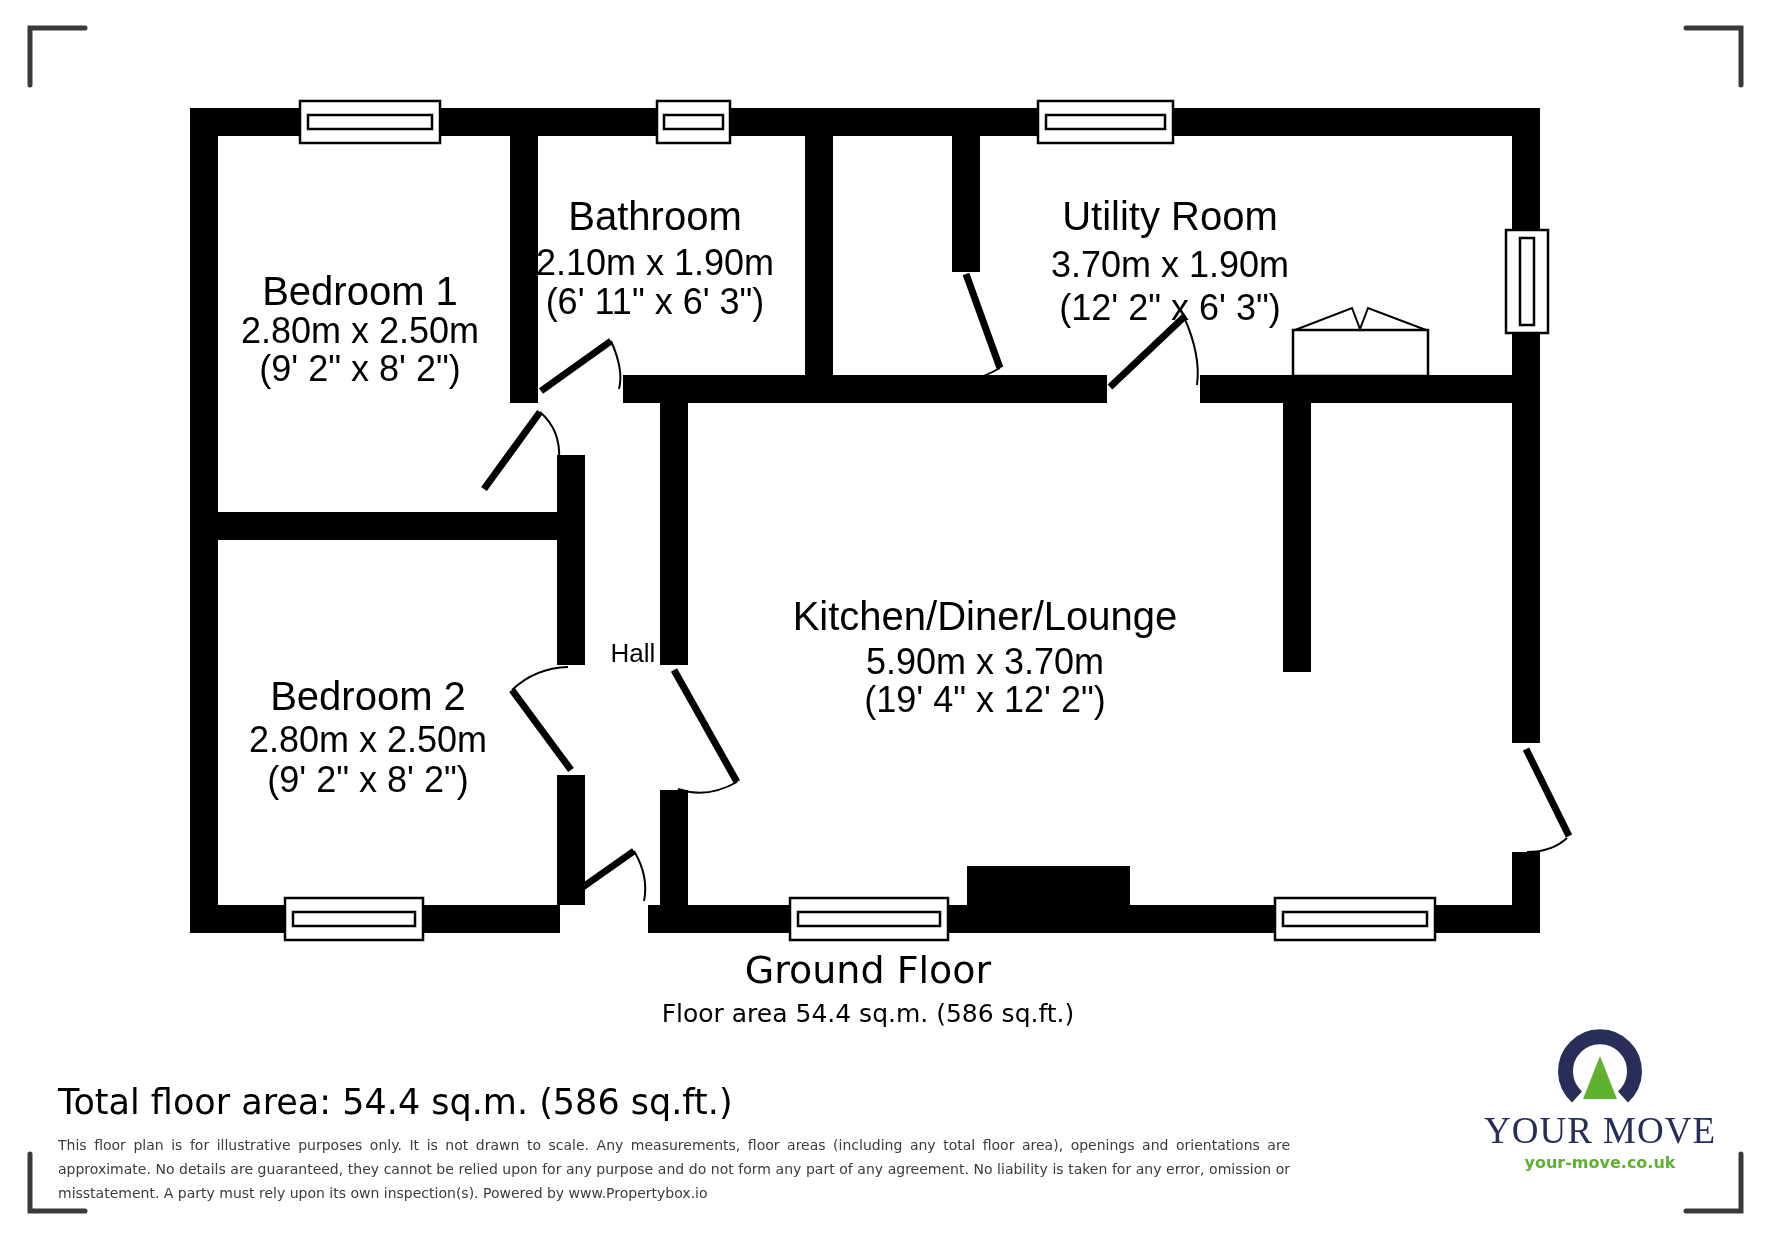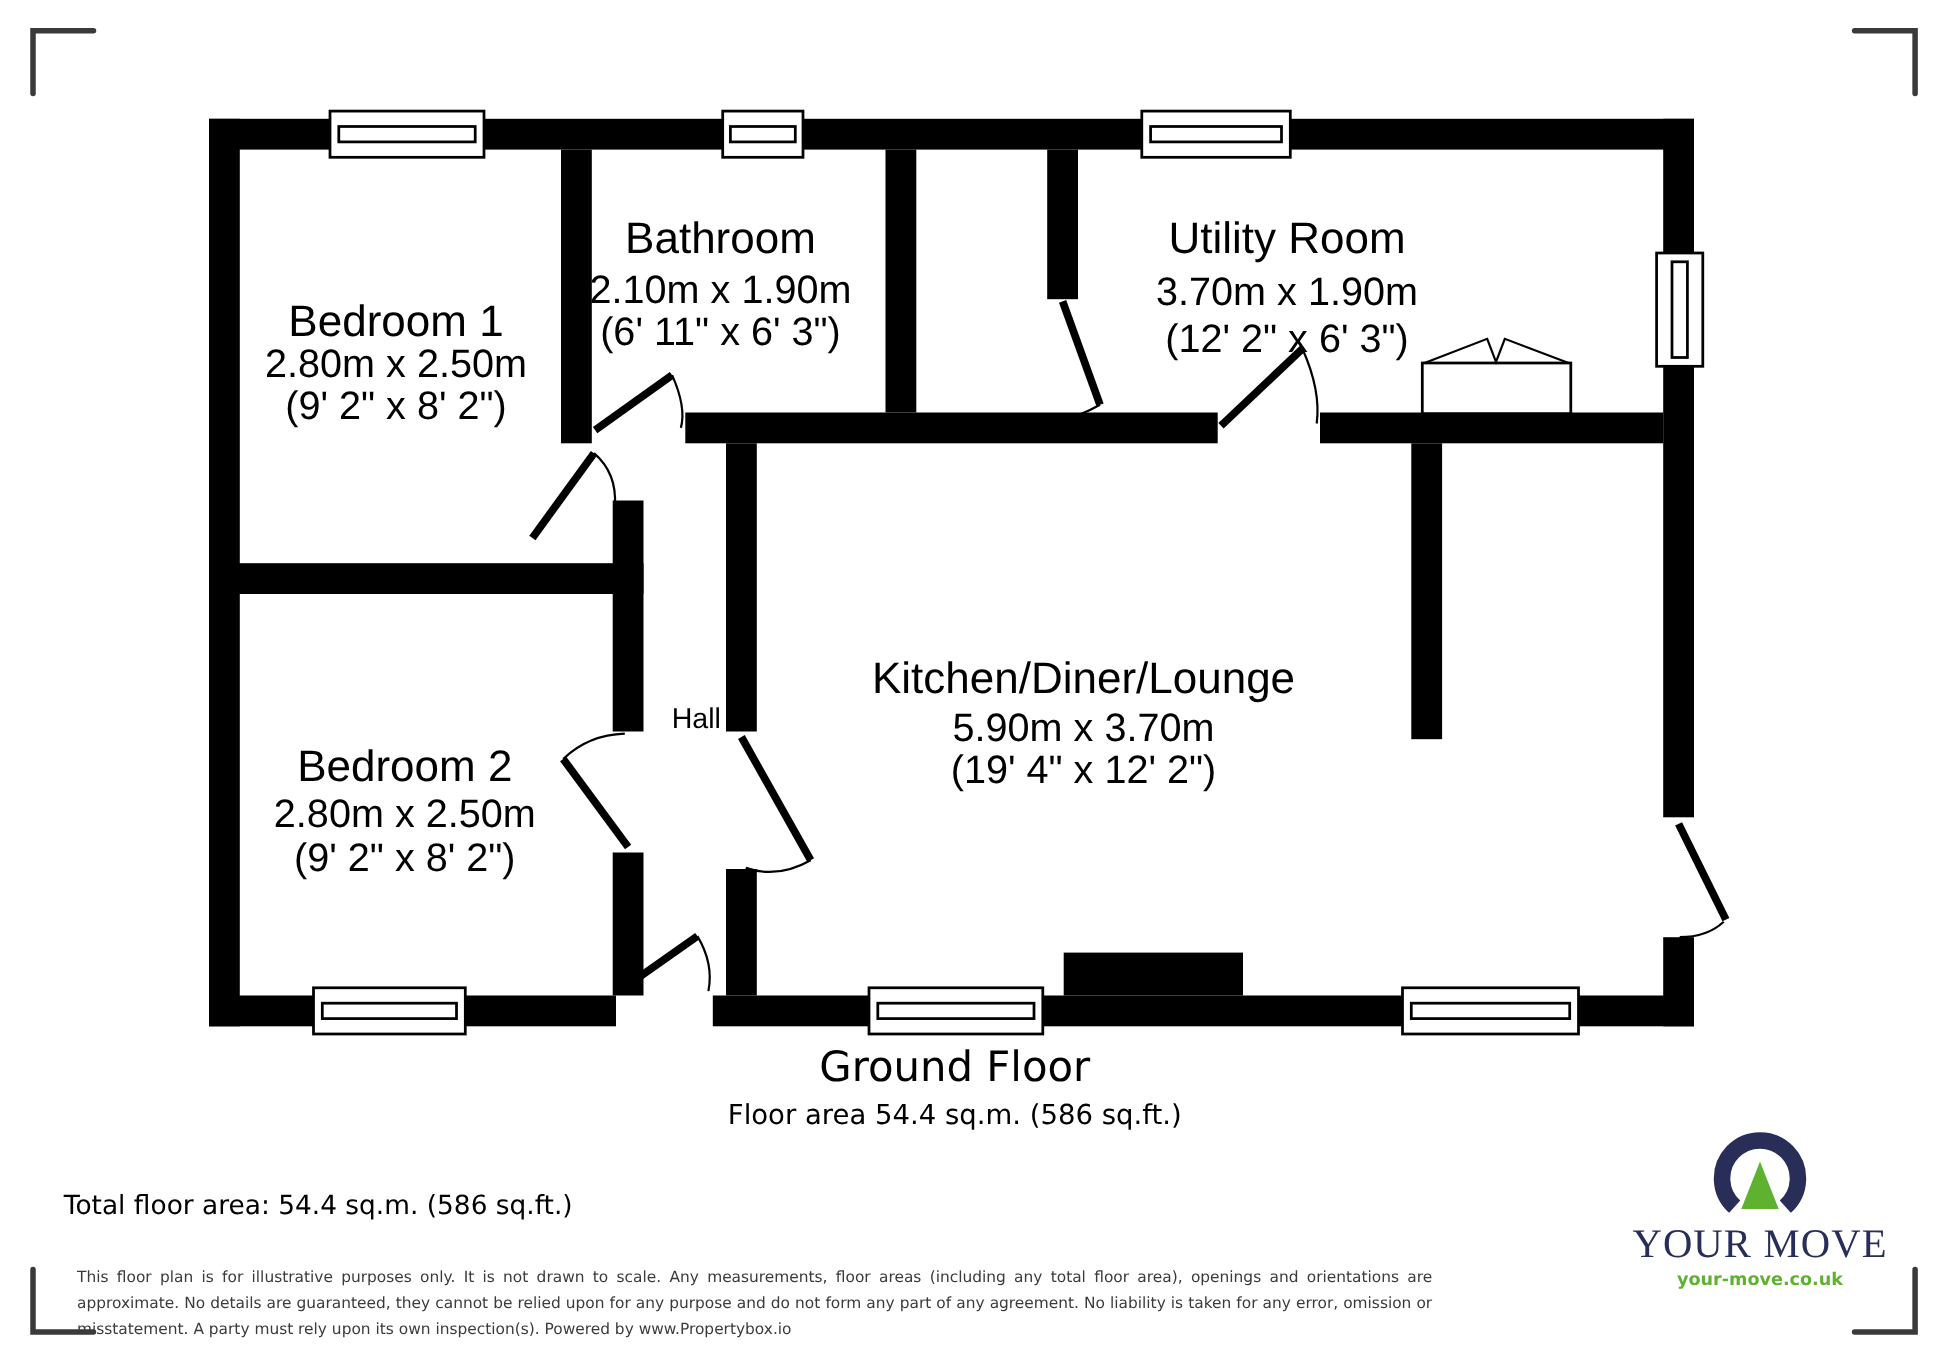--- a/index.html
+++ b/index.html
@@ -5,24 +5,24 @@
   html,body{margin:0;padding:0;background:#fff;}
   .stage{position:relative;width:1771px;height:1239px;background:#ffffff;overflow:hidden;
          font-family:"Liberation Sans",sans-serif;}
   svg{position:absolute;left:0;top:0;}
   .room-title{font-family:"Liberation Sans",sans-serif;font-size:40px;fill:#000;}
   .room-dims{font-family:"Liberation Sans",sans-serif;font-size:36px;fill:#000;}
   .hall-label{font-family:"Liberation Sans",sans-serif;font-size:26px;fill:#000;}
   .floor-title{font-family:"DejaVu Sans",sans-serif;font-size:38px;fill:#000;}
   .floor-area{font-family:"DejaVu Sans",sans-serif;font-size:25px;fill:#000;}
   .total-area{position:absolute;left:58px;top:1082px;font-family:"DejaVu Sans",sans-serif;
-              font-size:24px;color:#000;}
-  .disclaimer{position:absolute;left:70px;top:1133px;width:1232px;
+              font-size:35px;color:#000;}
+  .disclaimer{position:absolute;left:58px;top:1133px;width:1232px;
               font-family:"DejaVu Sans",sans-serif;font-size:14px;line-height:24px;
-              color:#3b3b3b;text-align:justify;margin-top:16px;}
+              color:#3b3b3b;text-align:justify;}
   .brand-text{font-family:"Liberation Serif",serif;font-size:37px;letter-spacing:1px;}
   .brand-url{font-family:"DejaVu Sans",sans-serif;font-size:16px;font-weight:bold;}
 </style>
 </head>
 <body>
 
 <div class="stage">
 
 <svg width="1771" height="1239" viewBox="0 0 1771 1239">
 

